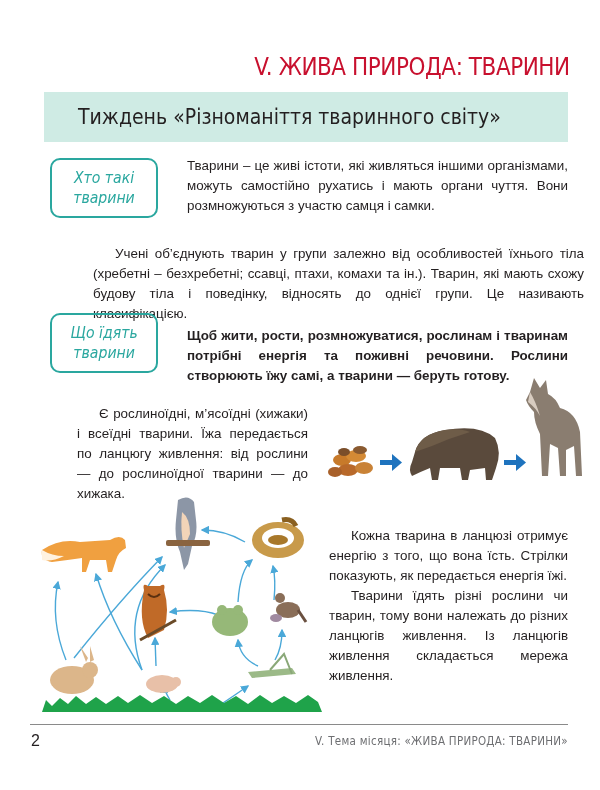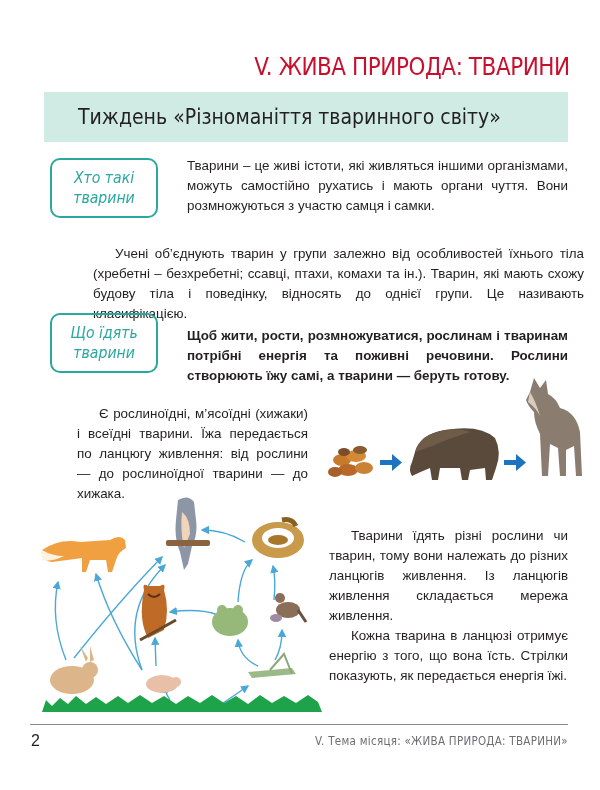--- a/index.html
+++ b/index.html
@@ -171,19 +171,19 @@
     <path d="M218,182 L262,178 L266,184 L222,188 Z" fill="#9cba88"></path>
     <path d="M240,180 L254,164 L262,184" stroke="#8aa878" stroke-width="2" fill="none"></path>
   </g>
 
   <g>
     <path d="M12,222 L16,210 L22,216 L30,208 L38,214 L46,206 L56,214 L66,207 L76,214 L88,206 L98,213 L110,205 L122,213 L134,206 L146,214 L158,206 L170,213 L182,205 L194,213 L206,206 L218,214 L230,205 L242,213 L254,206 L266,213 L278,205 L288,212 L292,222 Z" fill="#1fa34a"></path>
   </g>
 </svg>
 
 <div class="abs para" style="left:329px; top:526px; width:239px;">
+  <p class="indent">Кожна тварина в ланцюзі отримує енергію з того, що вона їсть. Стрілки показують, як передається енергія їжі.</p>
   <p class="indent">Тварини їдять різні рослини чи тварин, тому вони належать до різних ланцюгів живлення. Із ланцюгів живлення складається мережа живлення.</p>
-  <p class="indent">Кожна тварина в ланцюзі отримує енергію з того, що вона їсть. Стрілки показують, як передається енергія їжі.</p>
 </div>
 
 <div class="abs footer-line"></div>
 <div class="abs page-num">2</div>
 <div class="abs running-head">V. Тема місяця: «ЖИВА ПРИРОДА: ТВАРИНИ»</div>
 
 </body></html>

